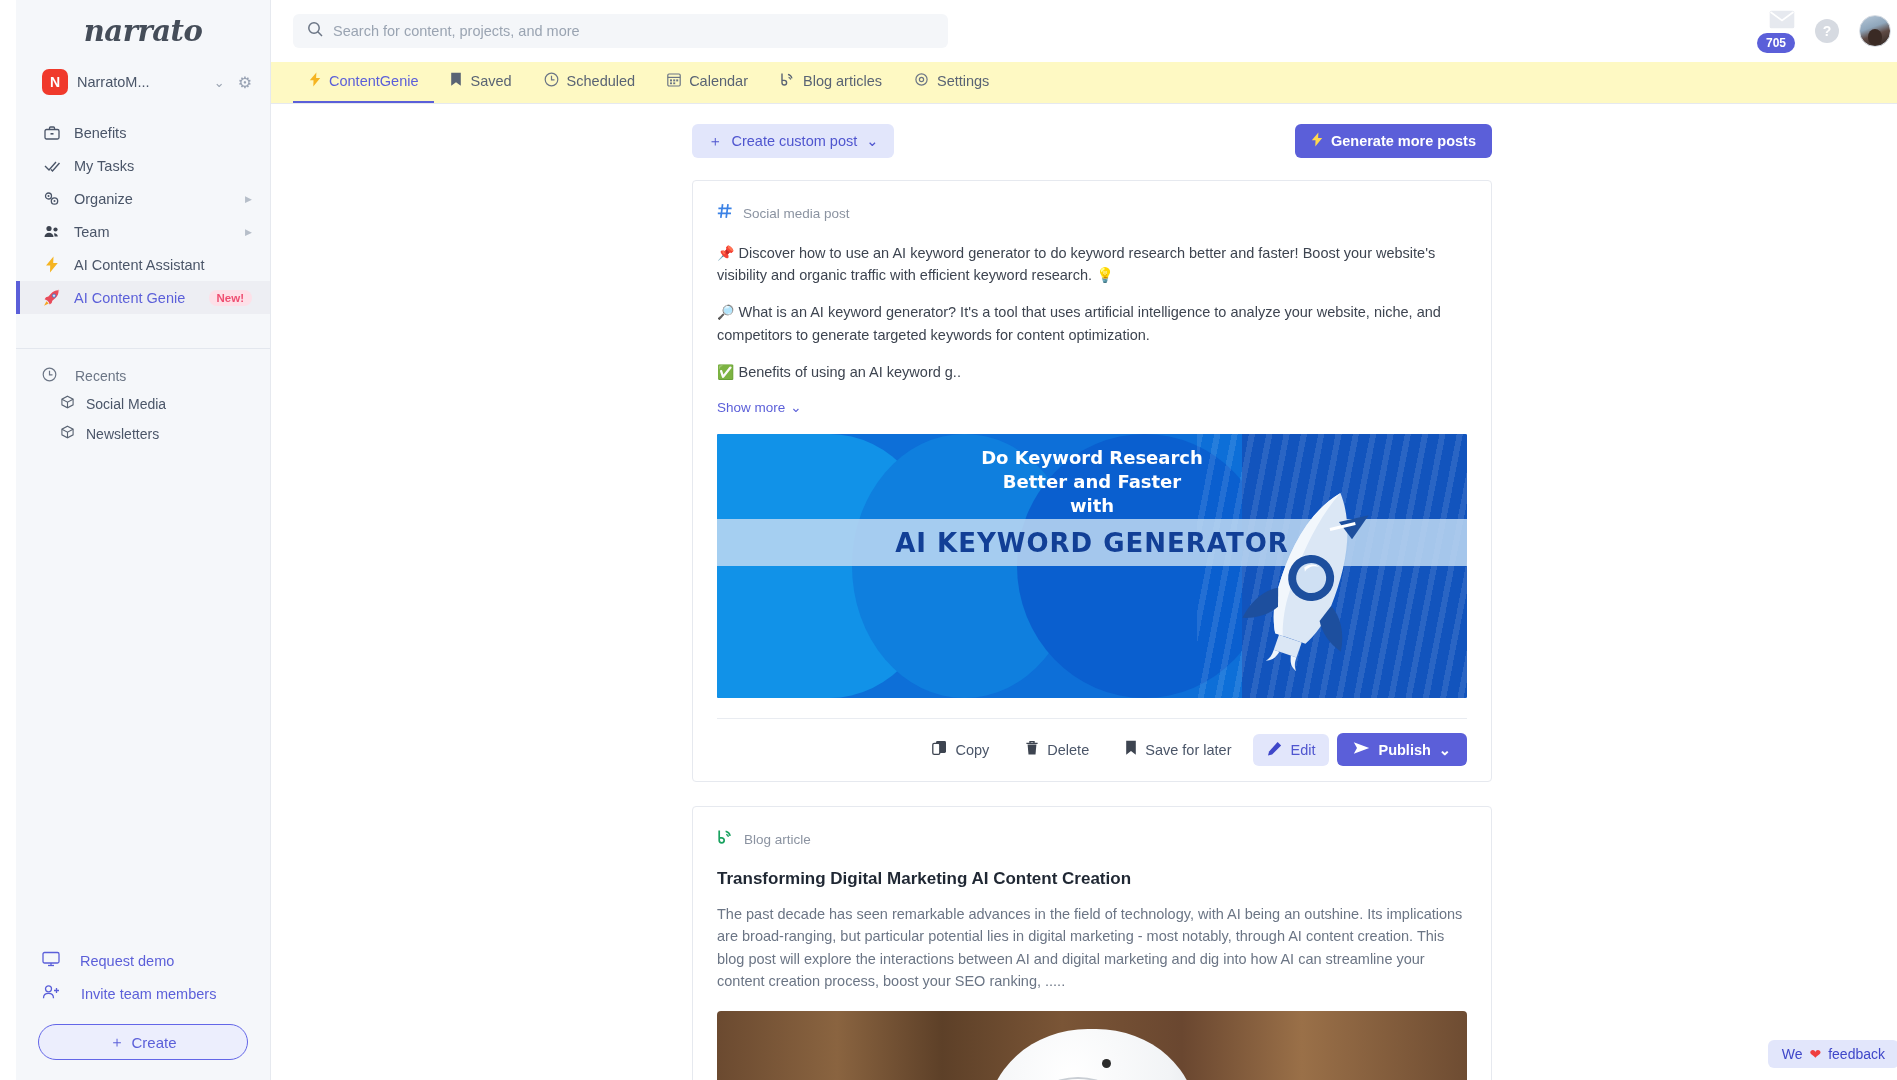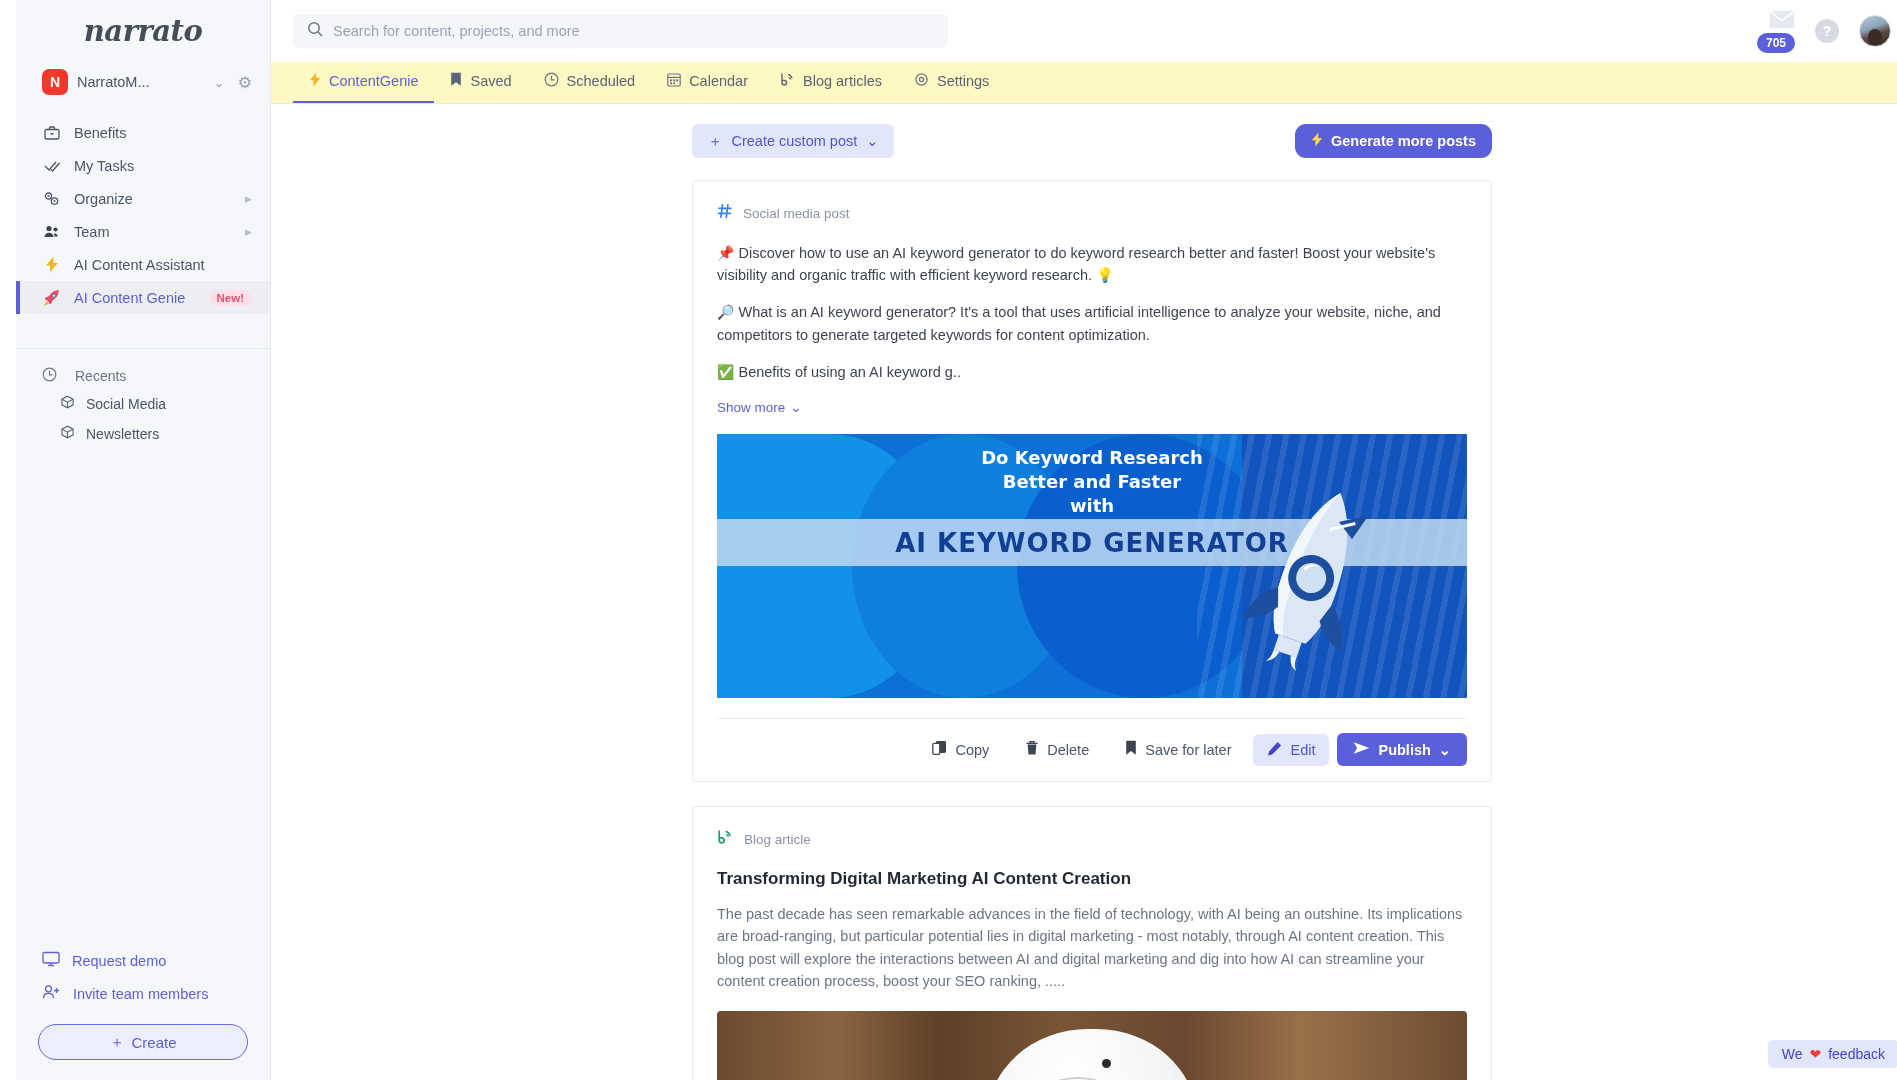--- a/index.html
+++ b/index.html
@@ -72,21 +72,21 @@
     padding: 18px 18px 4px 26px; font-size:14px; color:#6b7585;
   }
   .recent-item {
     display:flex; align-items:center; gap:11px;
     padding: 6px 18px 6px 44px; font-size: 14px; color:#4a5568; cursor:pointer;
   }
   .cube { color:#5a6473; font-size: 14px; }
 
   .side-bottom { margin-top:auto; padding-bottom: 20px; }
   .side-link {
-    display:flex; align-items:center; gap:12px;
+    display:flex; align-items:center; gap:20px;
     padding: 7px 18px 7px 26px;
     font-size: 14.5px; color: #5b5fd9; cursor: pointer;
   }
   .create-btn {
     margin: 14px 22px 0 22px;
     height: 36px; border: 1px solid #6366e8; border-radius: 18px;
     background: #eceefd; color:#5b5fd9;
     display:flex; align-items:center; justify-content:center; gap:7px;
     font-size: 15px; cursor: pointer;
   }
@@ -150,21 +150,21 @@
 
   .actions-row { display:flex; align-items:center; justify-content:space-between; margin-bottom: 22px;}
   .btn-create-post {
     background:#e2e6fb; color:#4f55cf;
     border-radius: 6px; height: 34px; padding: 0 16px;
     display:flex; align-items:center; gap:9px; font-size:14.5px; cursor:pointer;
     border:none; font-family:"Liberation Sans", sans-serif;
   }
   .btn-generate {
     background:#5b5fd9; color:#fff;
-    border-radius: 11px; height: 34px; padding: 0 16px;
+    border-radius: 6px; height: 34px; padding: 0 16px;
     display:flex; align-items:center; gap:8px;
     font-size:14.5px; font-weight:700; cursor:pointer; border:none;
     font-family:"Liberation Sans", sans-serif;
   }
 
   .card {
     border: 1px solid #e6e9ef; border-radius: 4px;
     background:#fff; padding: 22px 24px 0 24px; margin-bottom: 24px;
   }
   .card-type { display:flex; align-items:center; gap:10px; margin-bottom: 18px; }

